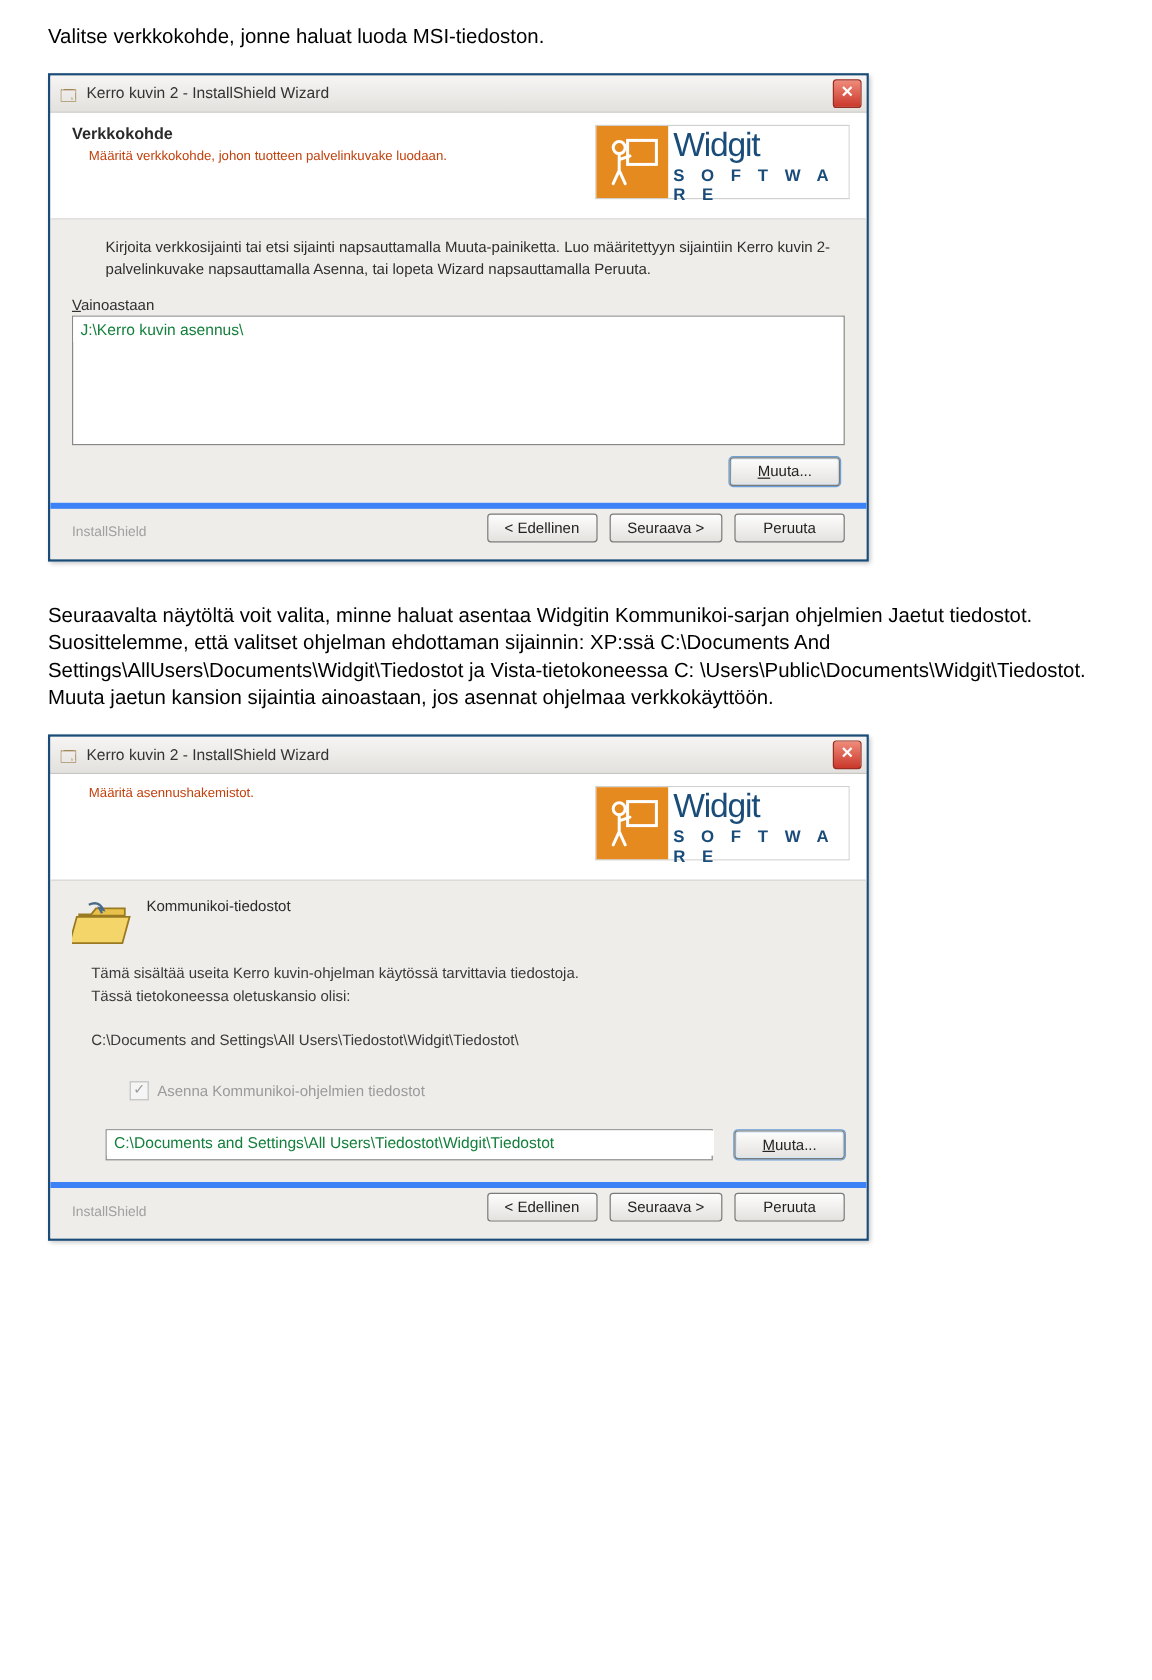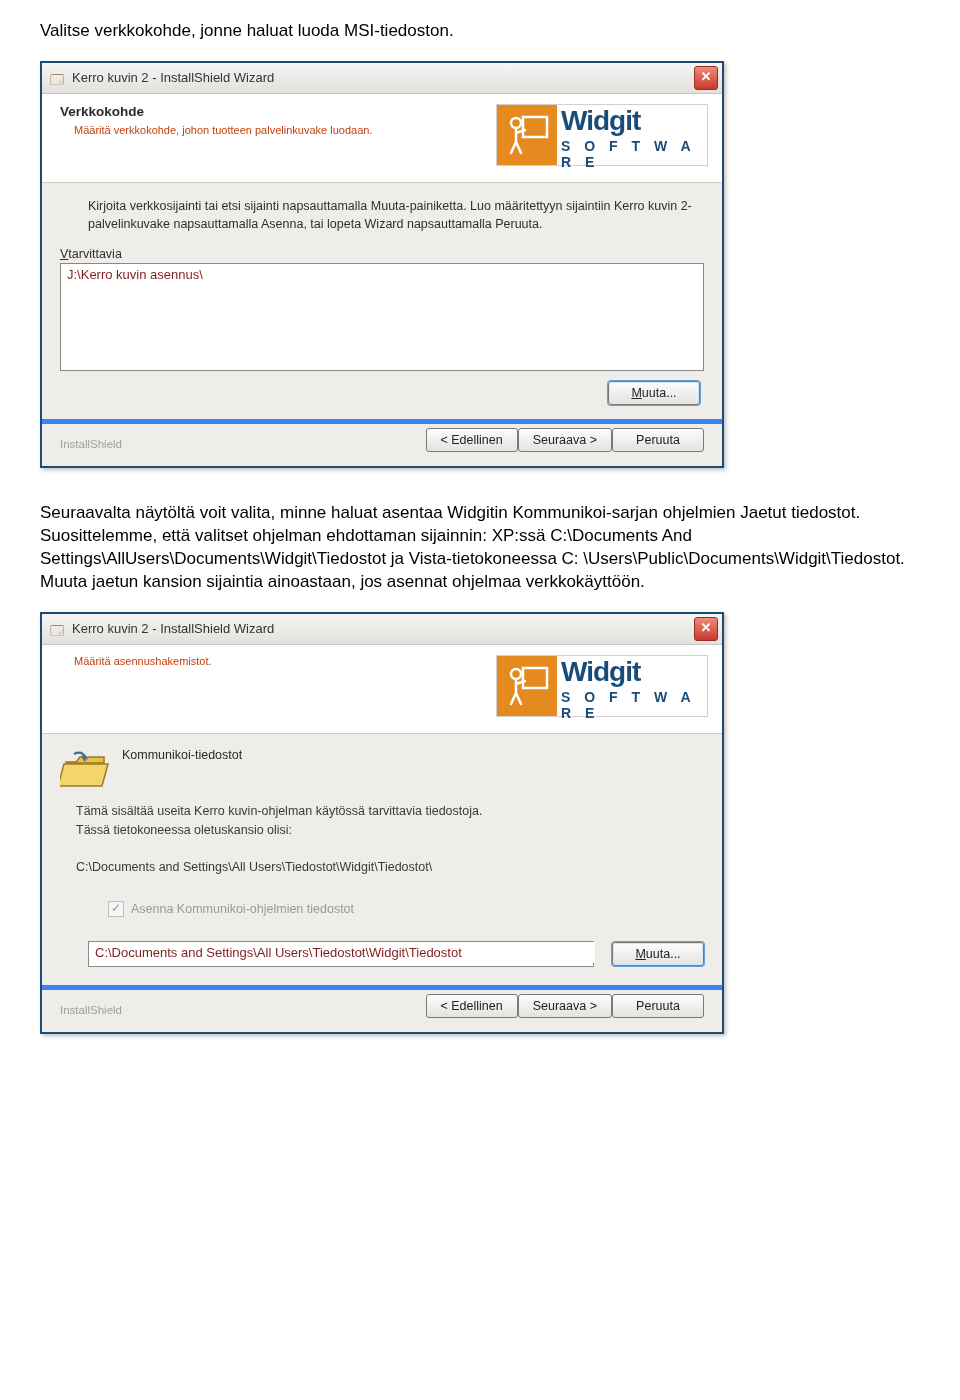--- a/index.html
+++ b/index.html
@@ -89,21 +89,21 @@
   }
   .logo-left svg { width: 44px; height: 44px; }
   .logo-right {
     flex: 1;
     background: #fff;
     display: flex;
     flex-direction: column;
     padding: 2px 2px 0 4px;
   }
   .logo-widgit {
-    font-weight: 700;
+    font-weight: 400;
     font-size: 28px;
     color: #1a4c7a;
     letter-spacing: -1px;
     line-height: 28px;
     font-family: Arial, sans-serif;
   }
   .logo-soft {
     font-size: 14px;
     font-weight: bold;
     letter-spacing: 5px;
@@ -131,21 +131,21 @@
     display: flex;
     flex-direction: column;
   }
   .textbox-wrap.short { height: 24px; }
   .textbox-input {
     border: none;
     outline: none;
     font-size: 13px;
     padding: 3px 6px;
     width: 98%;
-    color: #7f1d1d;
+    color: #15803d;
     background: #fff;
     font-family: Arial, sans-serif;
   }
   .muuta-row { text-align: right; padding: 10px 4px 6px 0; }
   .btn {
     border: 1px solid #7a7a7a;
     background: linear-gradient(#fdfdfd, #e4e2df);
     border-radius: 3px;
     padding: 4px 14px;
     font-size: 12.5px;
@@ -164,20 +164,21 @@
     align-items: flex-end;
   }
   .installshield-lbl {
     flex: 1;
     font-size: 11.5px;
     color: #a0a0a0;
     padding-bottom: 2px;
   }
   .btn-row {
     display: flex;
+    gap: 10px;
   }
   .folder-row {
     display: flex;
     align-items: flex-start;
     margin-bottom: 10px;
   }
   .folder-icon {
     width: 52px;
     height: 44px;
     margin-right: 10px;
@@ -238,21 +239,21 @@
       </div>
       <div class="logo-right">
         <div class="logo-widgit">Widgit</div>
         <div class="logo-bar"></div>
         <div class="logo-soft">S O F T W A R E</div>
       </div>
     </div>
   </div>
   <div class="content">
     <div class="instr">Kirjoita verkkosijainti tai etsi sijainti napsauttamalla Muuta-painiketta. Luo määritettyyn sijaintiin Kerro kuvin 2-palvelinkuvake napsauttamalla Asenna, tai lopeta Wizard napsauttamalla Peruuta.</div>
-    <div class="lbl"><span class="u">V</span><span>tarvittavia</span></div>
+    <div class="lbl"><span class="u">V</span><span>ainoastaan</span></div>
     <div class="textbox-wrap">
       <input class="textbox-input" type="text" value="J:\Kerro kuvin asennus\" style="">
     </div>
     <div class="muuta-row">
       <button class="btn primary"><span class="u">M</span><span>uuta...</span></button>
     </div>
   </div>
   <div class="bottom-bar">
     <div class="installshield-lbl">
       <span>InstallShield</span>

